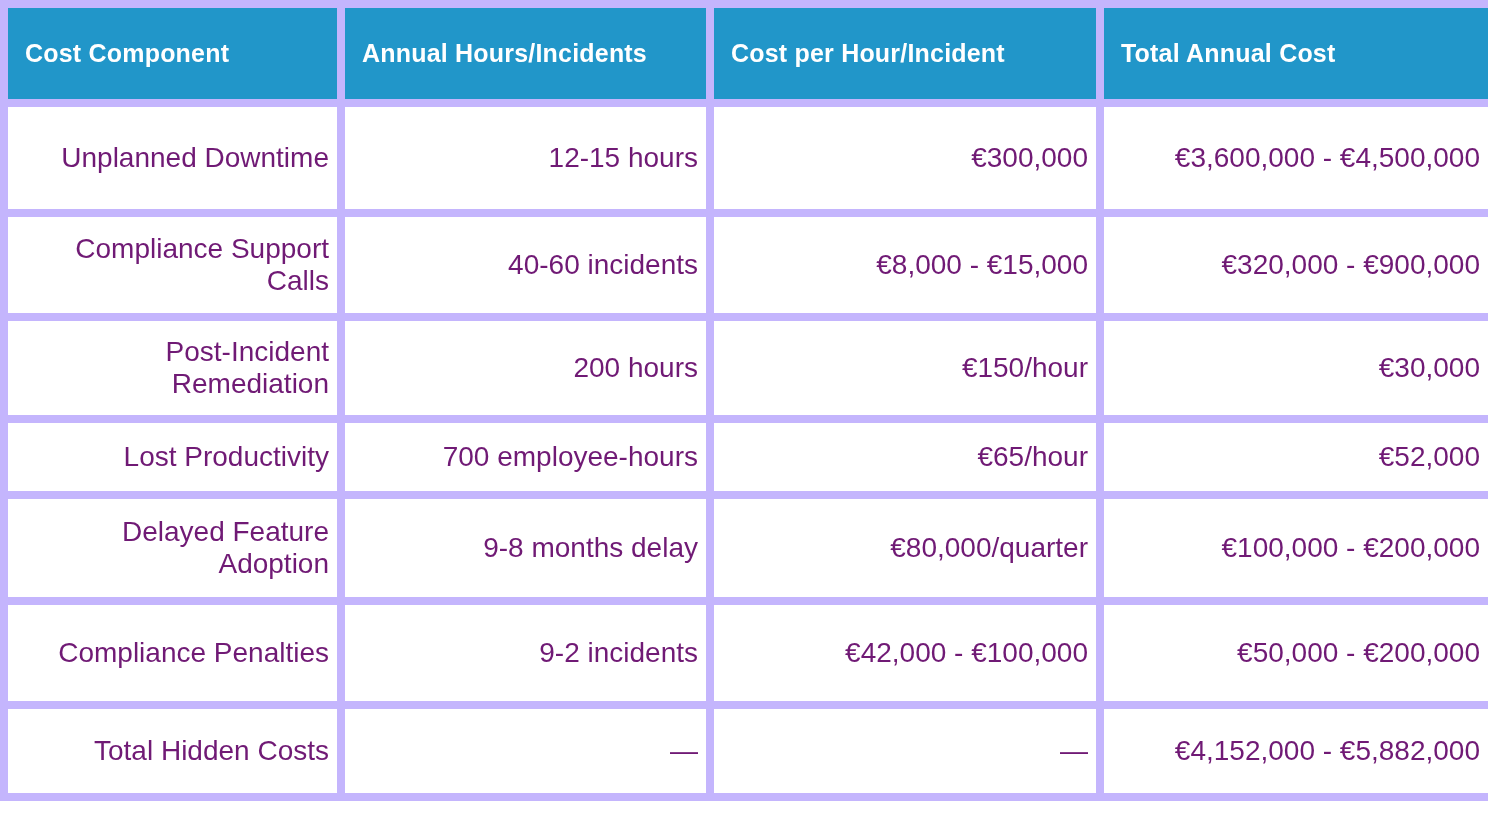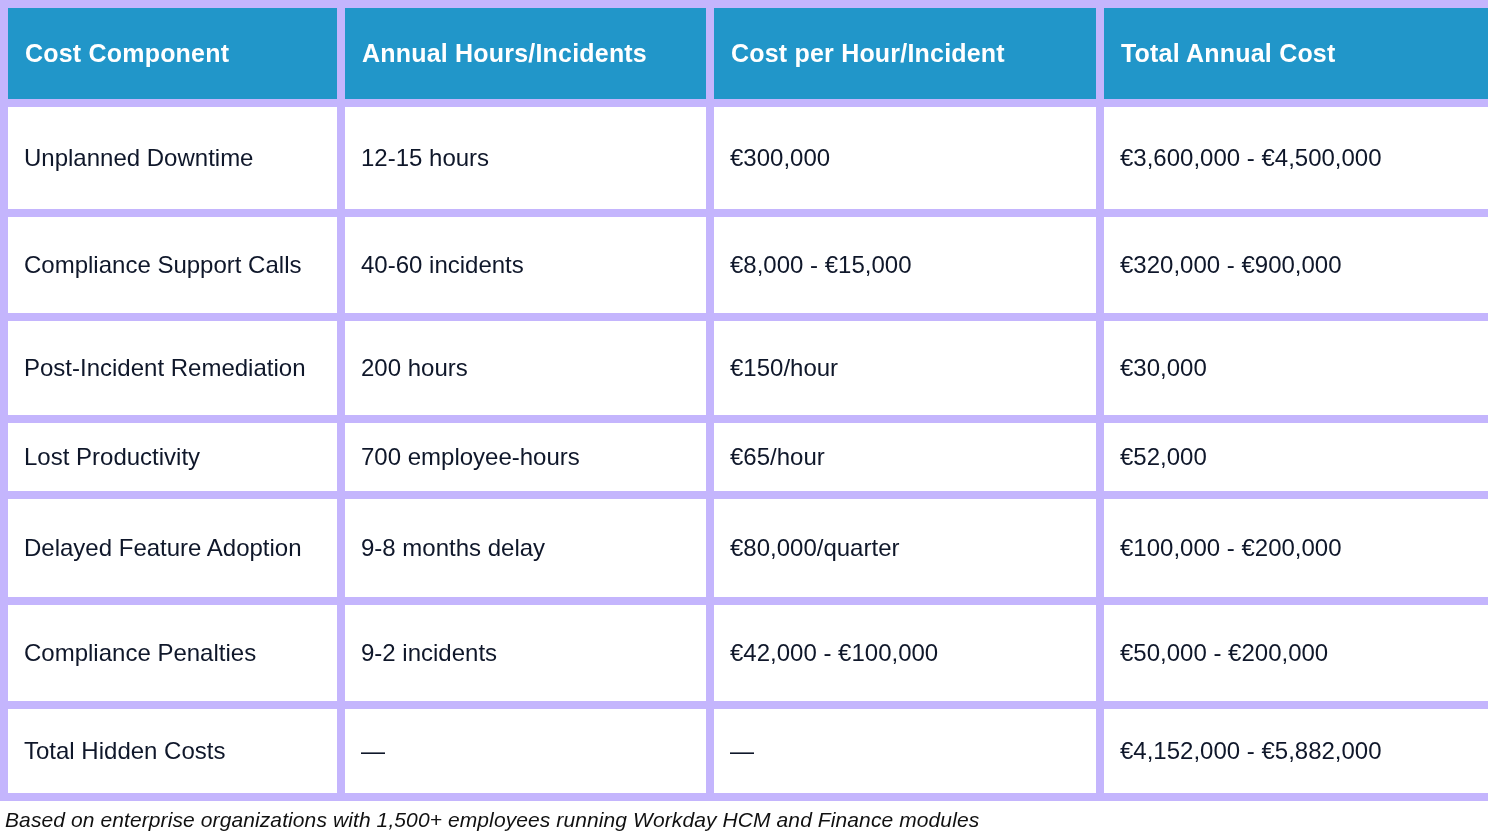--- a/index.html
+++ b/index.html
@@ -28,25 +28,26 @@
     background: #2196c9;
     color: #ffffff;
     font-size: 25px;
     font-weight: 700;
     padding-left: 17px;
     padding-right: 8px;
     letter-spacing: 0.2px;
   }
   table.cost-table td {
     background: #ffffff;
-    color: #0f172a;
-    font-size: 24px;
+    color: #701a75;
+    font-size: 28px;
     font-weight: 400;
     padding-left: 16px;
     padding-right: 8px;
+    text-align: right;
   }
   col.c1 { width: 337px; }
   col.c2 { width: 369px; }
   col.c3 { width: 390px; }
   col.c4 { width: 392px; }
   thead tr            { height: 99px;  }
   tbody tr:nth-child(1) { height: 110px; }
   tbody tr:nth-child(2) { height: 104px; }
   tbody tr:nth-child(3) { height: 102px; }
   tbody tr:nth-child(4) { height: 76px;  }
@@ -119,14 +120,13 @@
         <td>€50,000 - €200,000</td>
       </tr>
       <tr>
         <td>Total Hidden Costs</td>
         <td>—</td>
         <td>—</td>
         <td>€4,152,000 - €5,882,000</td>
       </tr>
     </tbody>
   </table>
-  <div class="footnote">Based on enterprise organizations with 1,500+ employees running Workday HCM and Finance modules</div>
 </div>
 
 </body></html>

